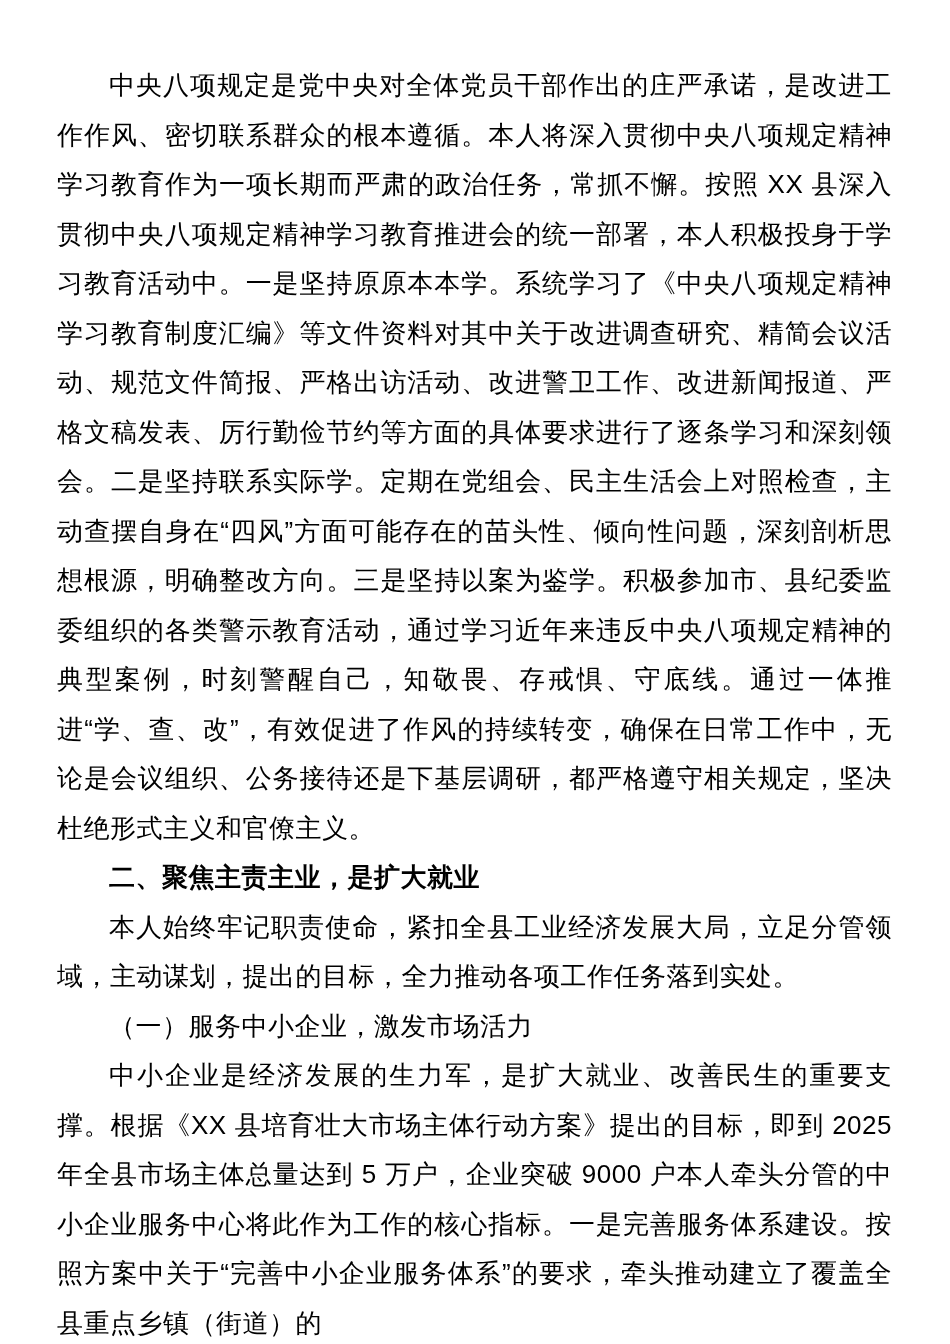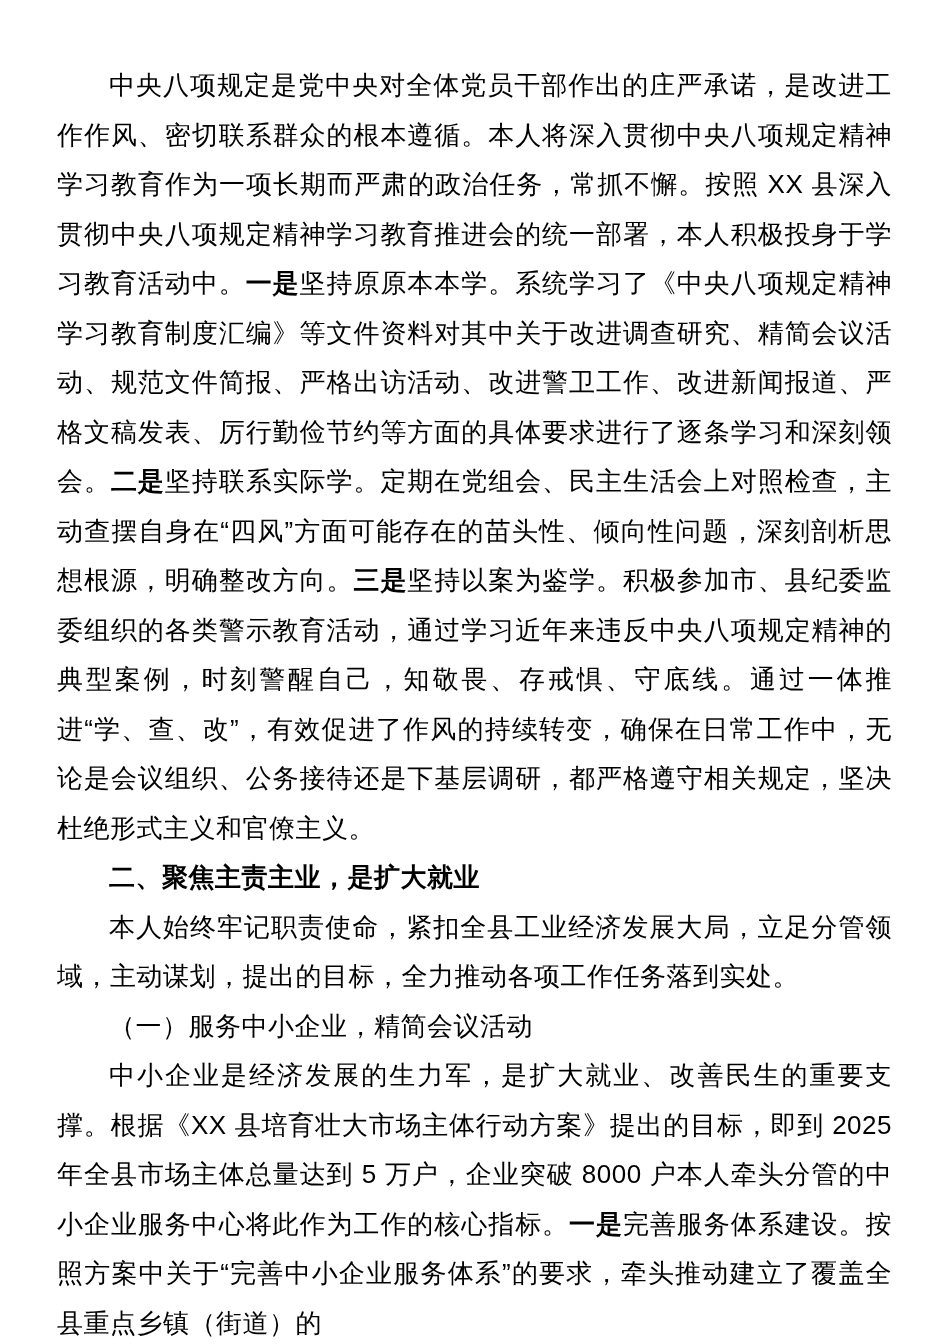--- a/index.html
+++ b/index.html
@@ -34,35 +34,35 @@
     word-break: break-all;
   }
   .heading-1 {
     font-weight: bold;
     text-align: left;
   }
   .heading-2 {
     text-align: left;
   }
   .run-bold {
-    font-weight: bold;
+    font-weight: normal;
   }
 </style>
 </head>
 <body>
 
 <div class="page">
 
   <p class="para">
     <span class="run">中央八项规定是党中央对全体党员干部作出的庄严承诺，是改进工作作风、密切联系群众的根本遵循。本人将深入贯彻中央八项规定精神学习教育作为一项长期而严肃的政治任务，常抓不懈。按照 XX 县深入贯彻中央八项规定精神学习教育推进会的统一部署，本人积极投身于学习教育活动中。</span><span class="run-bold">一是</span><span class="run">坚持原原本本学。系统学习了《中央八项规定精神学习教育制度汇编》等文件资料对其中关于改进调查研究、精简会议活动、规范文件简报、严格出访活动、改进警卫工作、改进新闻报道、严格文稿发表、厉行勤俭节约等方面的具体要求进行了逐条学习和深刻领会。</span><span class="run-bold">二是</span><span class="run">坚持联系实际学。定期在党组会、民主生活会上对照检查，主动查摆自身在“四风”方面可能存在的苗头性、倾向性问题，深刻剖析思想根源，明确整改方向。</span><span class="run-bold">三是</span><span class="run">坚持以案为鉴学。积极参加市、县纪委监委组织的各类警示教育活动，通过学习近年来违反中央八项规定精神的典型案例，时刻警醒自己，知敬畏、存戒惧、守底线。通过一体推进“学、查、改”，有效促进了作风的持续转变，确保在日常工作中，无论是会议组织、公务接待还是下基层调研，都严格遵守相关规定，坚决杜绝形式主义和官僚主义。</span>
   </p>
 
   <h2 class="heading-1">二、聚焦主责主业，是扩大就业</h2>
 
   <p class="para">本人始终牢记职责使命，紧扣全县工业经济发展大局，立足分管领域，主动谋划，提出的目标，全力推动各项工作任务落到实处。</p>
 
-  <h3 class="heading-2">（一）服务中小企业，精简会议活动</h3>
+  <h3 class="heading-2">（一）服务中小企业，激发市场活力</h3>
 
   <p class="para">
-    <span class="run">中小企业是经济发展的生力军，是扩大就业、改善民生的重要支撑。根据《XX 县培育壮大市场主体行动方案》提出的目标，即到 2025 年全县市场主体总量达到 5 万户，企业突破 8000 户本人牵头分管的中小企业服务中心将此作为工作的核心指标。</span><span class="run-bold">一是</span><span class="run">完善服务体系建设。按照方案中关于“完善中小企业服务体系”的要求，牵头推动建立了覆盖全县重点乡镇（街道）的</span>
+    <span class="run">中小企业是经济发展的生力军，是扩大就业、改善民生的重要支撑。根据《XX 县培育壮大市场主体行动方案》提出的目标，即到 2025 年全县市场主体总量达到 5 万户，企业突破 9000 户本人牵头分管的中小企业服务中心将此作为工作的核心指标。</span><span class="run-bold">一是</span><span class="run">完善服务体系建设。按照方案中关于“完善中小企业服务体系”的要求，牵头推动建立了覆盖全县重点乡镇（街道）的</span>
   </p>
 
 </div>
 
 </body></html>

